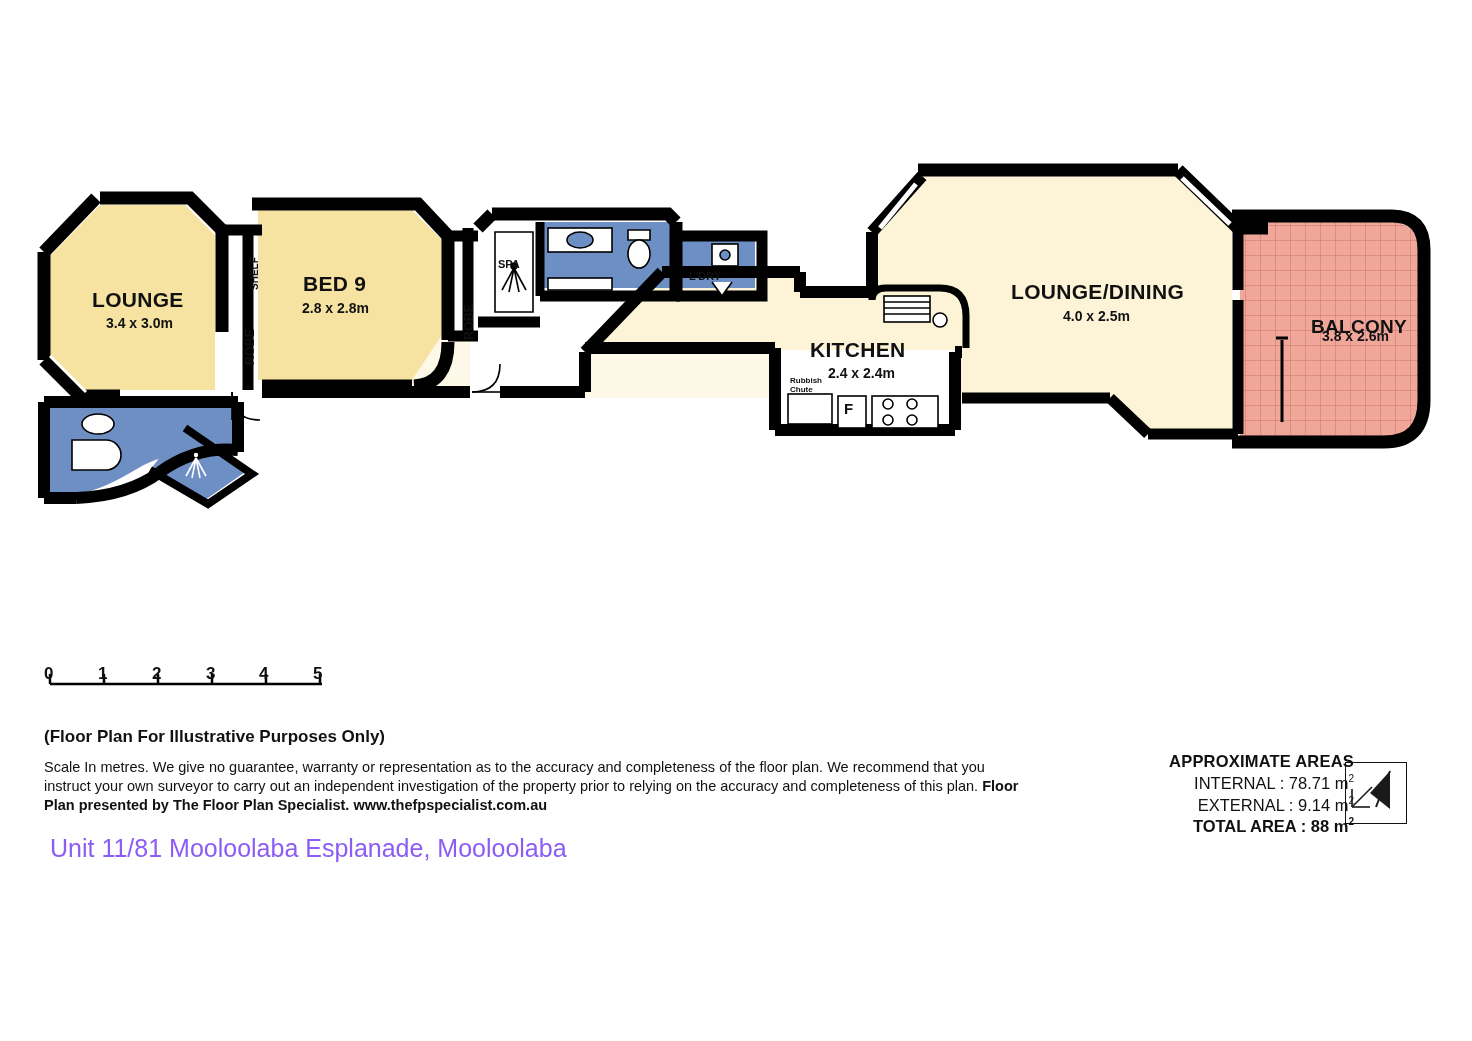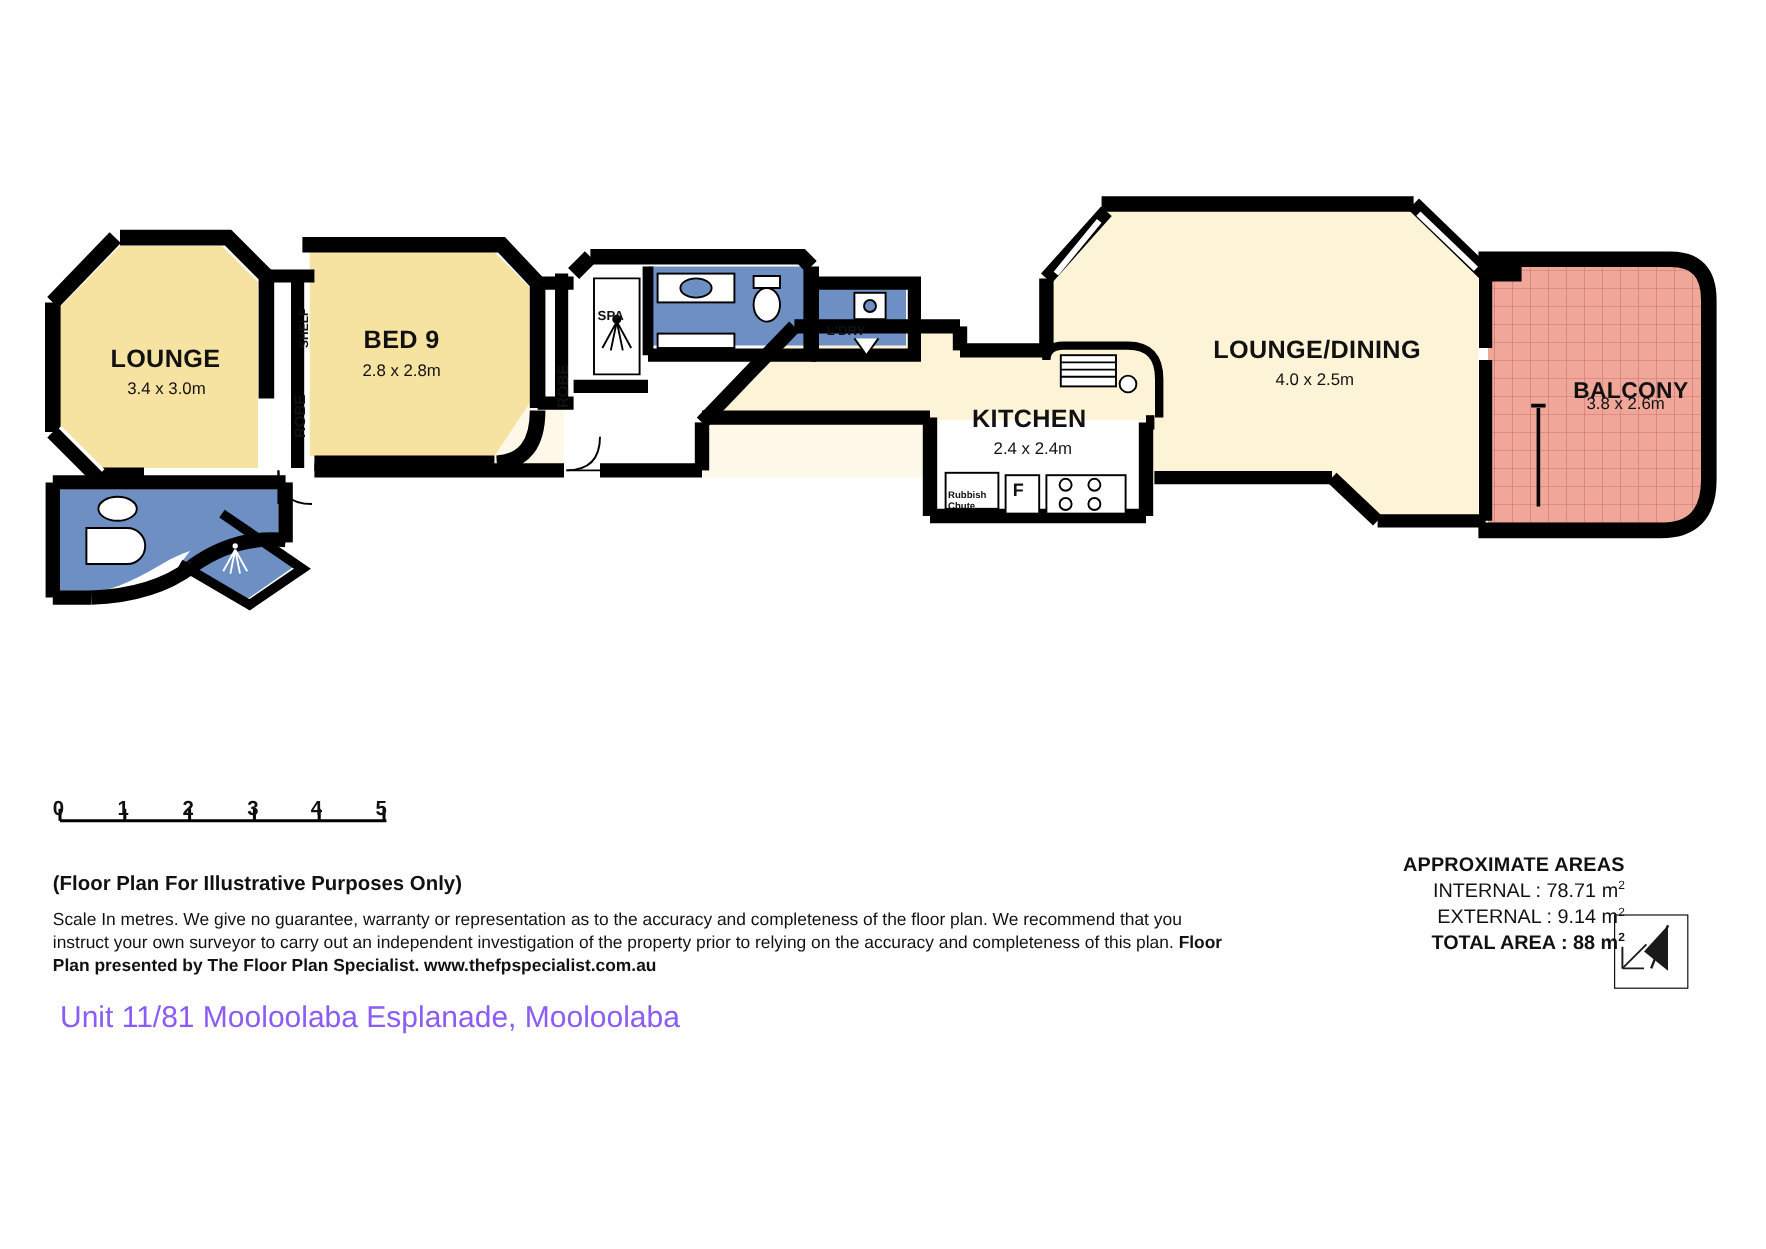--- a/index.html
+++ b/index.html
@@ -26,21 +26,21 @@
   }
   
   .room-name {
     font-size: 21px;
     font-weight: 700;
     color: #111111;
     letter-spacing: 0.3px;
   }
   .room-dims {
     font-size: 14px;
-    font-weight: 400;
+    font-weight: 700;
     color: #111111;
   }
   .room-name.small { font-size: 19px; }
   .vert-label {
     font-size: 12.5px;
     font-weight: 700;
     color: #111111;
     transform: rotate(-90deg);
     transform-origin: left top;
   }
@@ -90,20 +90,21 @@
     position: absolute;
     right: 118px;
     top: 712px;
     text-align: right;
     color: #111111;
   }
   .areas .hdr {
     font-size: 16.5px;
     font-weight: 700;
     letter-spacing: 0.2px;
+    margin-top: 40px;
   }
   .areas .ln {
     font-size: 16.5px;
     font-weight: 400;
     margin-top: 2px;
   }
   .areas .ln.total { font-weight: 700; }
   .areas sup { font-size: 10px; }
   .compass-box {
     position: absolute;
@@ -303,21 +304,21 @@
 <div class="txt room-name small" style="left:1311px; top:316px;">BALCONY</div>
 <div class="txt room-dims" style="left:1322px; top:328px;">3.8 x 2.6m</div>
 
 <div class="txt vert-label thin" style="left:249px; top:290px;">SHELF</div>
 <div class="txt vert-label" style="left:243px; top:365px;">ROBE</div>
 <div class="txt vert-label" style="left:462px; top:340px;">ROBE</div>
 
 <div class="txt tiny-label" style="left:498px; top:258px;">SPA</div>
 <div class="txt tiny-label" style="left:689px; top:270px;">L'DRY</div>
 <div class="txt tiny-label" style="left:844px; top:400px; font-size:15px;">F</div>
-<div class="txt tiny-label2" style="left:790px; top:408px; width:19px; white-space:pre-line;">Rubbish
+<div class="txt tiny-label2" style="left:790px; top:376px; width:19px; white-space:pre-line;">Rubbish
 Chute</div>
 
 <svg style="position:absolute; left:40px; top:660px; width:300px; height:40px;">
   <line x1="10" y1="24" x2="282" y2="24" stroke="#000000" stroke-width="2.5"></line>
   <line x1="10" y1="14" x2="10" y2="24" stroke="#000000" stroke-width="2.5"></line>
   <line x1="64" y1="14" x2="64" y2="24" stroke="#000000" stroke-width="2.5"></line>
   <line x1="118" y1="14" x2="118" y2="24" stroke="#000000" stroke-width="2.5"></line>
   <line x1="172" y1="14" x2="172" y2="24" stroke="#000000" stroke-width="2.5"></line>
   <line x1="226" y1="14" x2="226" y2="24" stroke="#000000" stroke-width="2.5"></line>
   <line x1="280" y1="14" x2="280" y2="24" stroke="#000000" stroke-width="2.5"></line>

